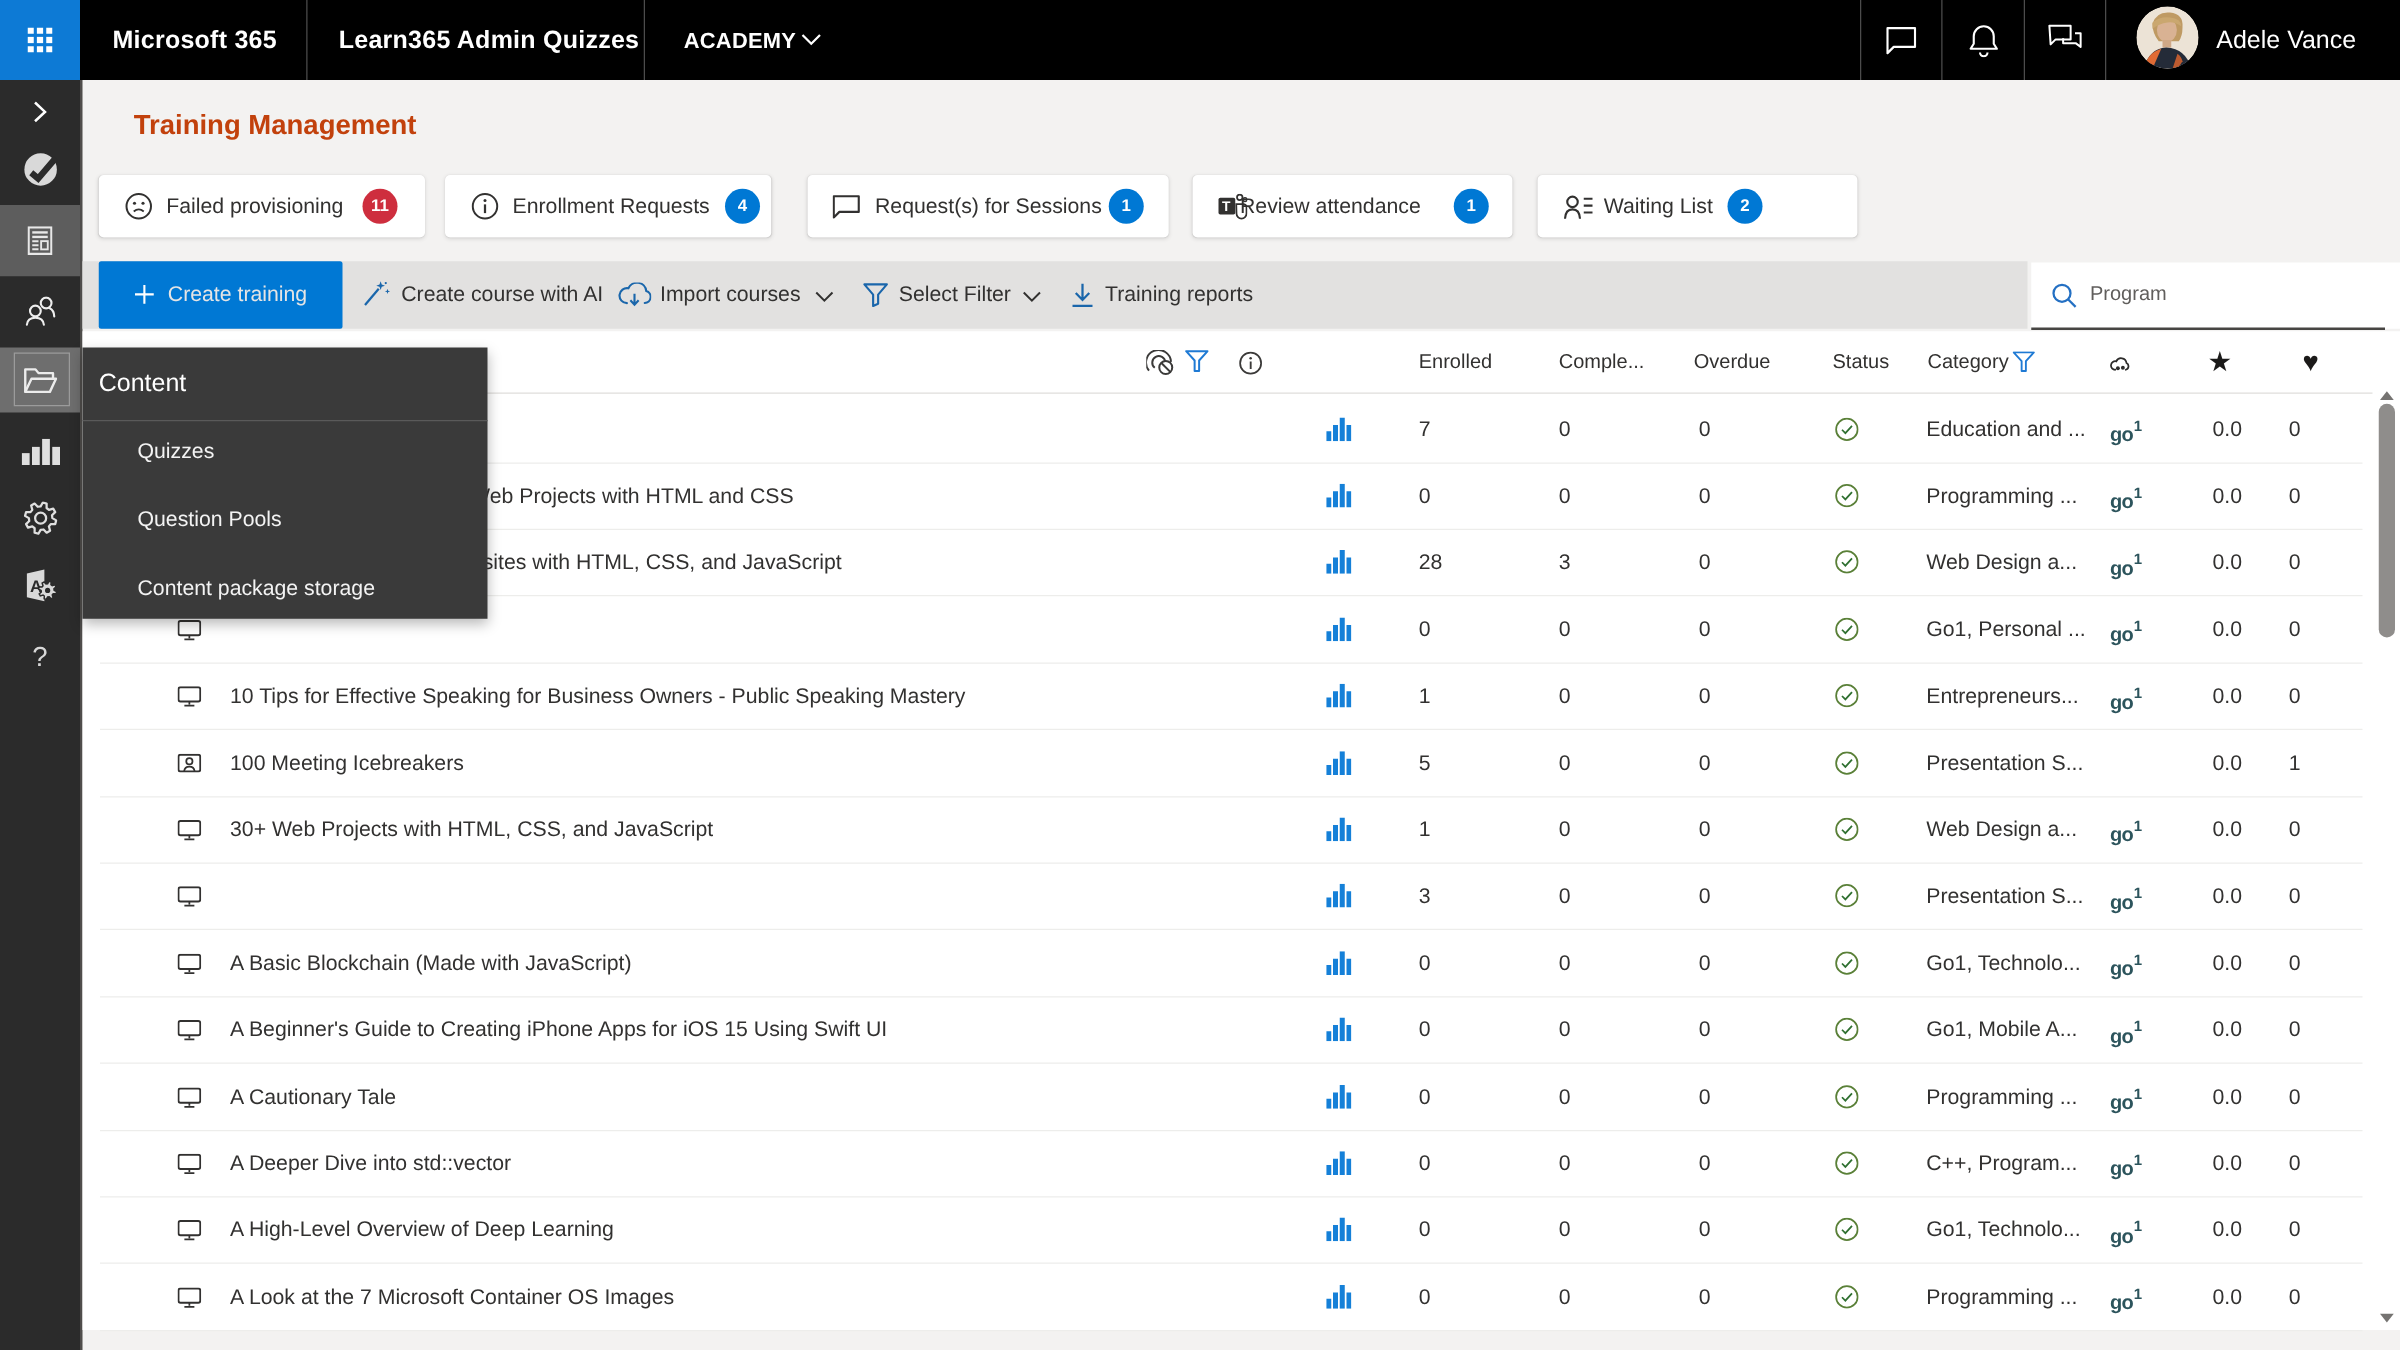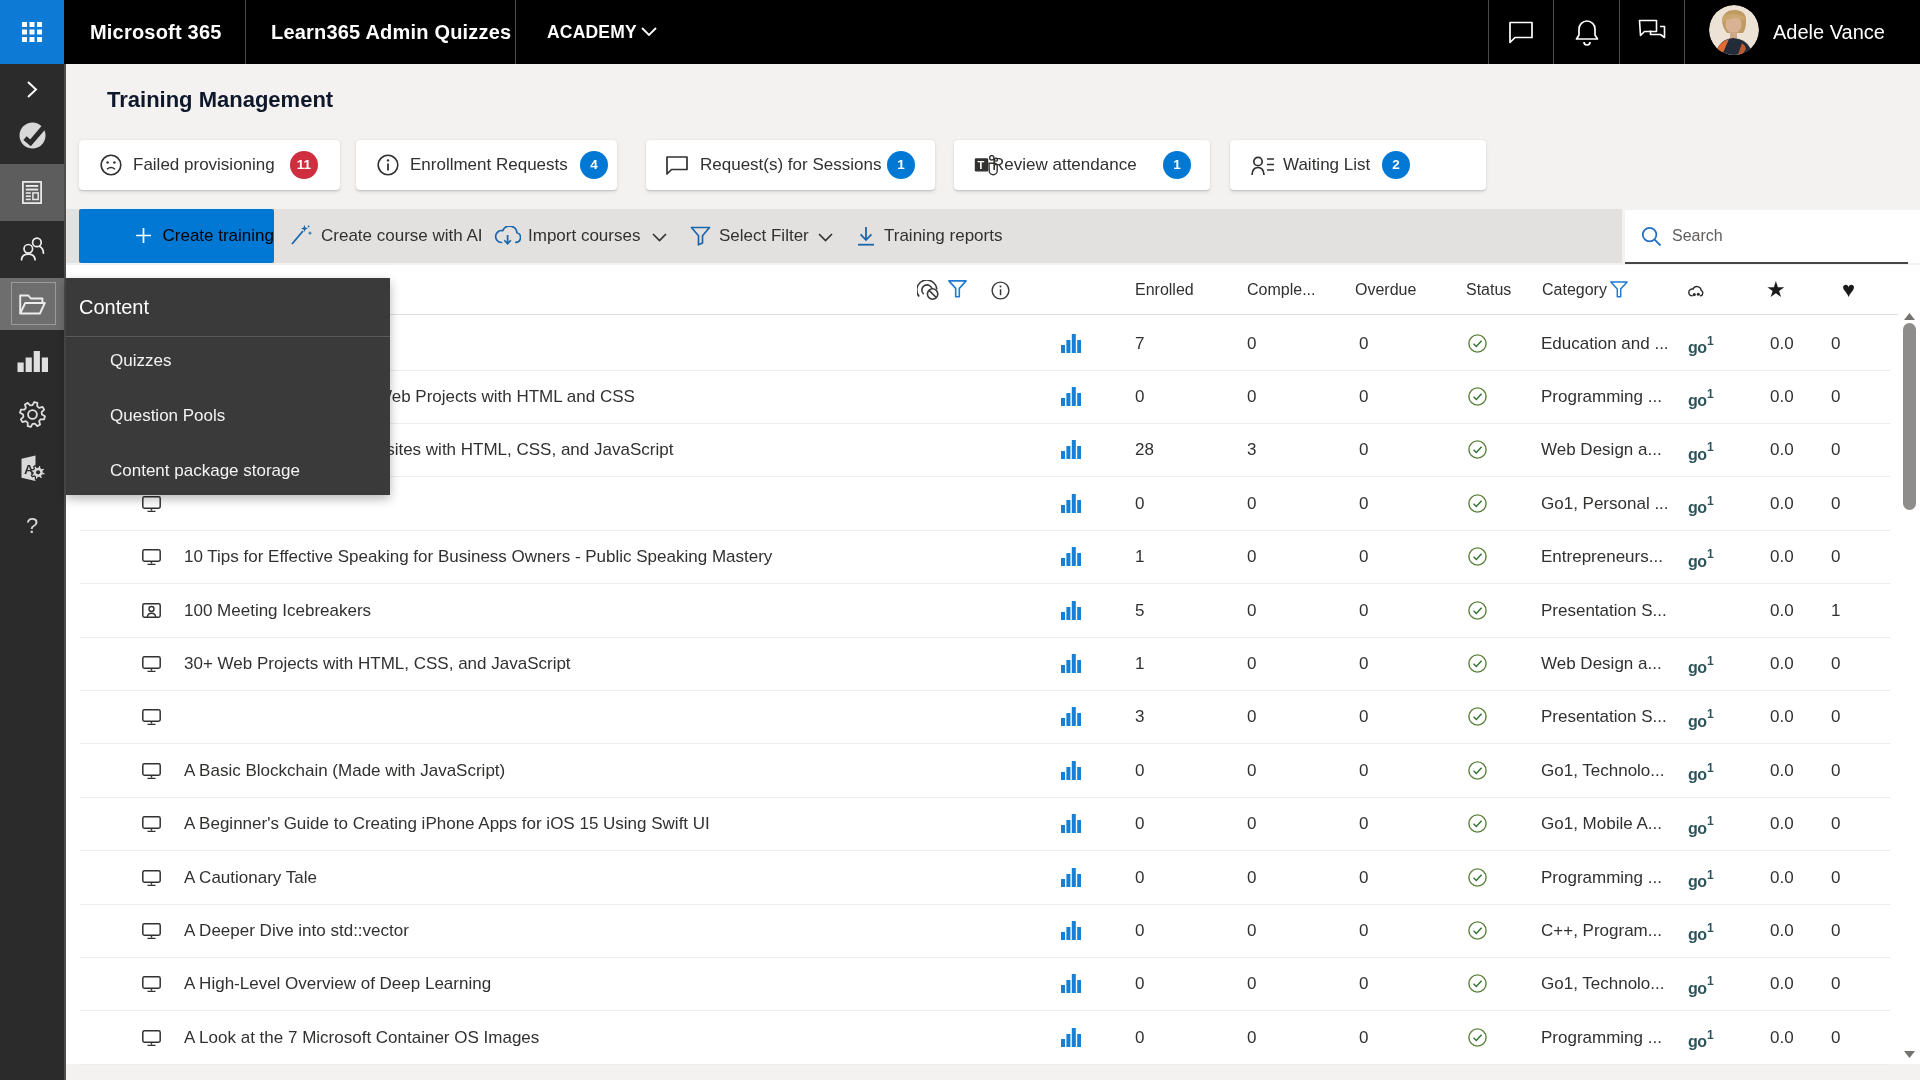--- a/index.html
+++ b/index.html
@@ -16,28 +16,28 @@
   
   #sidebar { position:absolute; left:0; top:64px; width:64px; height:1016px; background:#2b2b2b; }
   .sb-cell { position:absolute; left:0; width:64px; display:flex; align-items:center; justify-content:center; }
   #mainborder { position:absolute; left:64px; top:64px; width:2px; height:1016px; background:#4f4d4b; }
   
   #flyout { position:absolute; left:66px; top:278px; width:324px; height:217px; background:#3a3a3a; box-shadow:0 4px 10px rgba(0,0,0,.28); }
   #flyout .hd { position:absolute; left:13px; top:0; height:58px; line-height:58px; color:#fff; font-size:20px; font-weight:normal;text-align:center; }
   #flyout .sep { position:absolute; left:0; top:58px; width:324px; height:1px; background:#5a5a5a; }
   #flyout .it { position:absolute; left:44px; color:#f3f3f3; font-size:17px;text-align:center; }
   
-  #title { position:absolute; left:107px; top:87px; font-size:22px; font-weight:bold; color:#0f172a; }
+  #title { position:absolute; left:107px; top:87px; font-size:22px; font-weight:bold; color:#c2410c; }
   .card { position:absolute; top:140px; height:50px; background:#fff; border-radius:4px; box-shadow:0 1.2px 3.6px rgba(0,0,0,.12), 0 0.3px 0.9px rgba(0,0,0,.10); }
   .card .ic { position:absolute; top:14px; }
   .card .tx { position:absolute; top:0; height:50px; line-height:50px; font-size:17px; color:#323130; white-space:nowrap; }
   .badge { position:absolute; top:11px; width:28px; height:28px; border-radius:50%; background:#0078d4; color:#fff; font-size:13.5px; font-weight:bold; text-align:center; line-height:28px; }
   
   #toolbar { position:absolute; left:66px; top:209px; width:1556px; height:54px; background:#e2e1e0; }
-  #btn-create { position:absolute; left:13px; top:0; width:195px; height:54px; background:#0078d4; border-radius:2px; color:#000000; font-size:17px; text-align:right; line-height:54px; }
+  #btn-create { position:absolute; left:13px; top:0; width:195px; height:54px; background:#0078d4; border-radius:2px; color:#e5e5e5; font-size:17px; text-align:center; line-height:54px; }
   .tbi { position:absolute; top:0; height:54px; line-height:54px; font-size:17px; color:#323130; white-space:nowrap; }
   .tbi svg { vertical-align:-5px; }
   #search { position:absolute; left:1625px; top:210px; width:295px; height:53px; background:#fff; }
   #sline { position:absolute; left:1625px; top:262px; width:283px; height:2px; background:#474543; }
   #searchin span { position:absolute; left:47px; top:0; height:52px; line-height:52px; color:#605e5c; font-size:16px; }
   
   #table { position:absolute; left:66px; top:265px; width:1854px; height:799px; background:#fff; }
   #thead { position:absolute; left:0; top:0; width:1854px; height:50px; border-bottom:1px solid #e0dedc; }
   .th { position:absolute; top:0; height:50px; line-height:50px; font-size:16px; color:#323130; white-space:nowrap; }
   .row { position:absolute; left:14px; width:1810px; height:54px; border-bottom:1px solid #ededeb; }
@@ -249,21 +249,21 @@
         <path d="M2 18.7 h16" stroke="#1a66ab" stroke-width="1.8"></path>
       </svg>Training reports</div>
 </div>
 <div id="search"></div>
 <div id="sline"></div>
 <div id="searchin" style="position:absolute; left:1625px; top:210px; width:283px; height:53px;">
   <svg class="abs" style="left:16px; top:16px;" width="21" height="21" viewBox="0 0 21 21">
       <circle cx="8.6" cy="8.6" r="6.8" stroke="#2470c3" stroke-width="1.8" fill="none"></circle>
       <path d="M13.6 13.6 L19.5 19.5" stroke="#2470c3" stroke-width="1.8"></path>
     </svg>
-  <span>Search</span>
+  <span>Program</span>
 </div>
 
 <div id="table">
   <div id="thead">
     <svg class="abs" style="left:851px; top:15px;" width="23" height="20" viewBox="0 0 23 20">
         <path d="M2.2 16.5 A 10 10 0 1 1 19.8 9.5" stroke="#3b3a39" stroke-width="1.6" fill="none"></path>
         <path d="M6.8 14.2 A 5.2 5.2 0 1 1 15.2 9.8" stroke="#3b3a39" stroke-width="1.6" fill="none"></path>
         <circle cx="15.6" cy="14" r="5.2" fill="#fff" stroke="#3b3a39" stroke-width="1.6"></circle>
         <path d="M12.1 10.4 L19.2 17.5" stroke="#3b3a39" stroke-width="1.6"></path>
       </svg>

